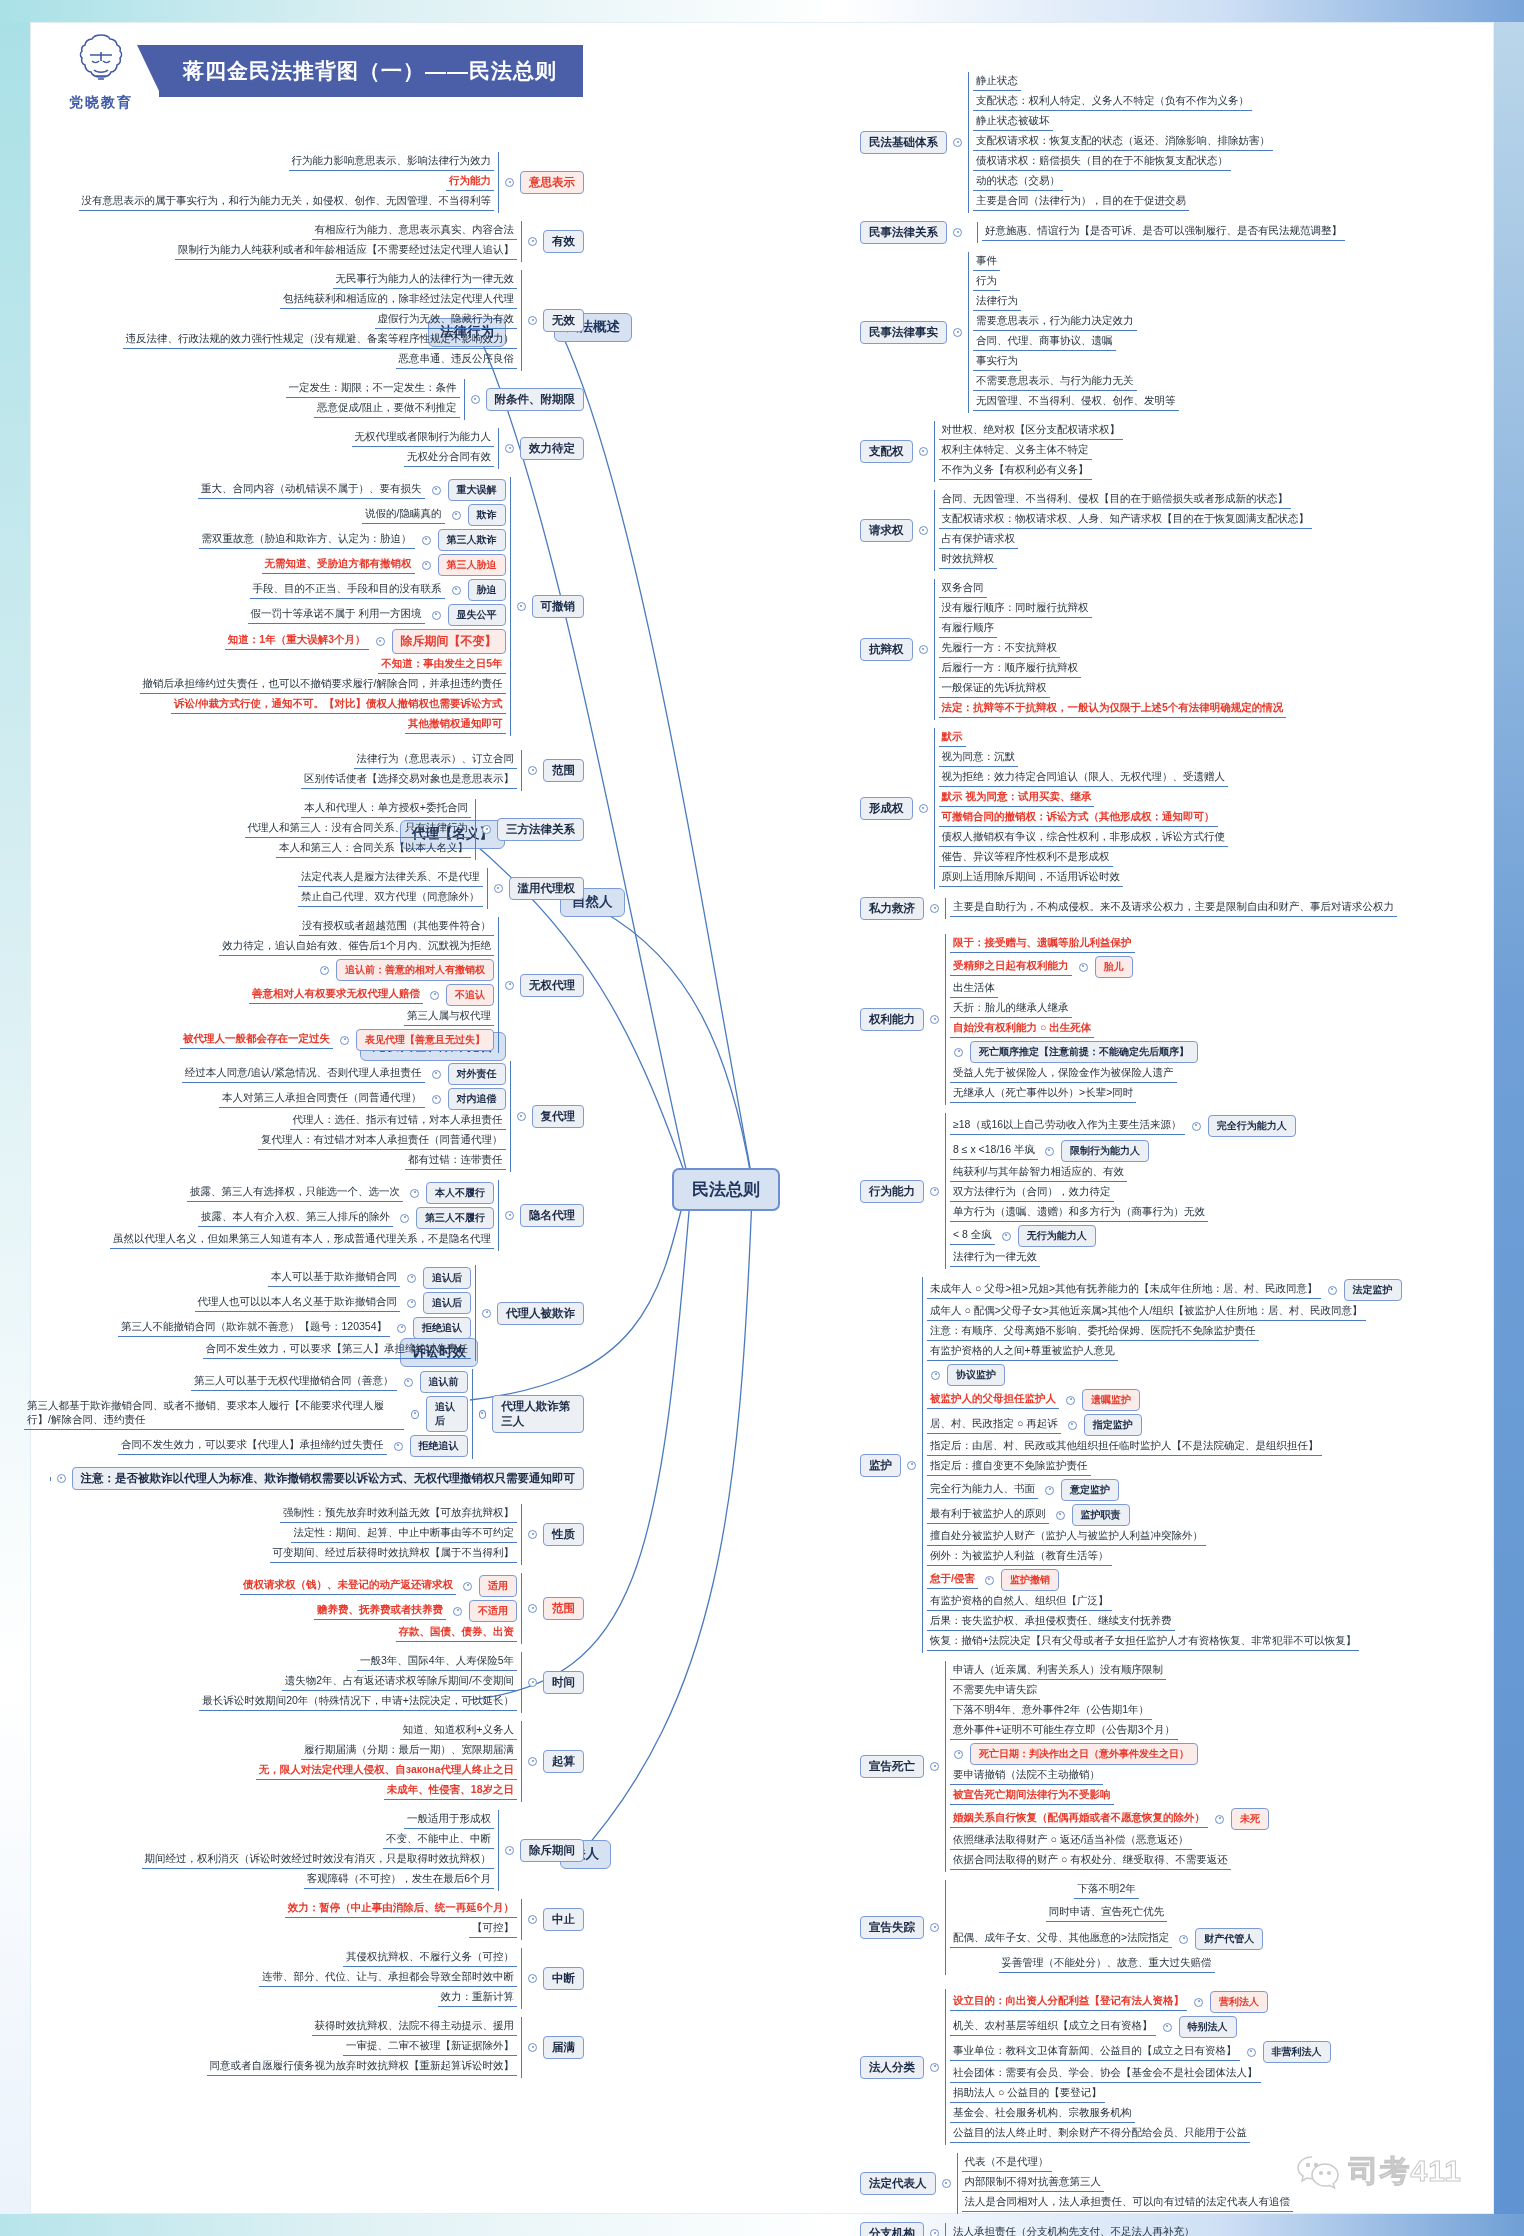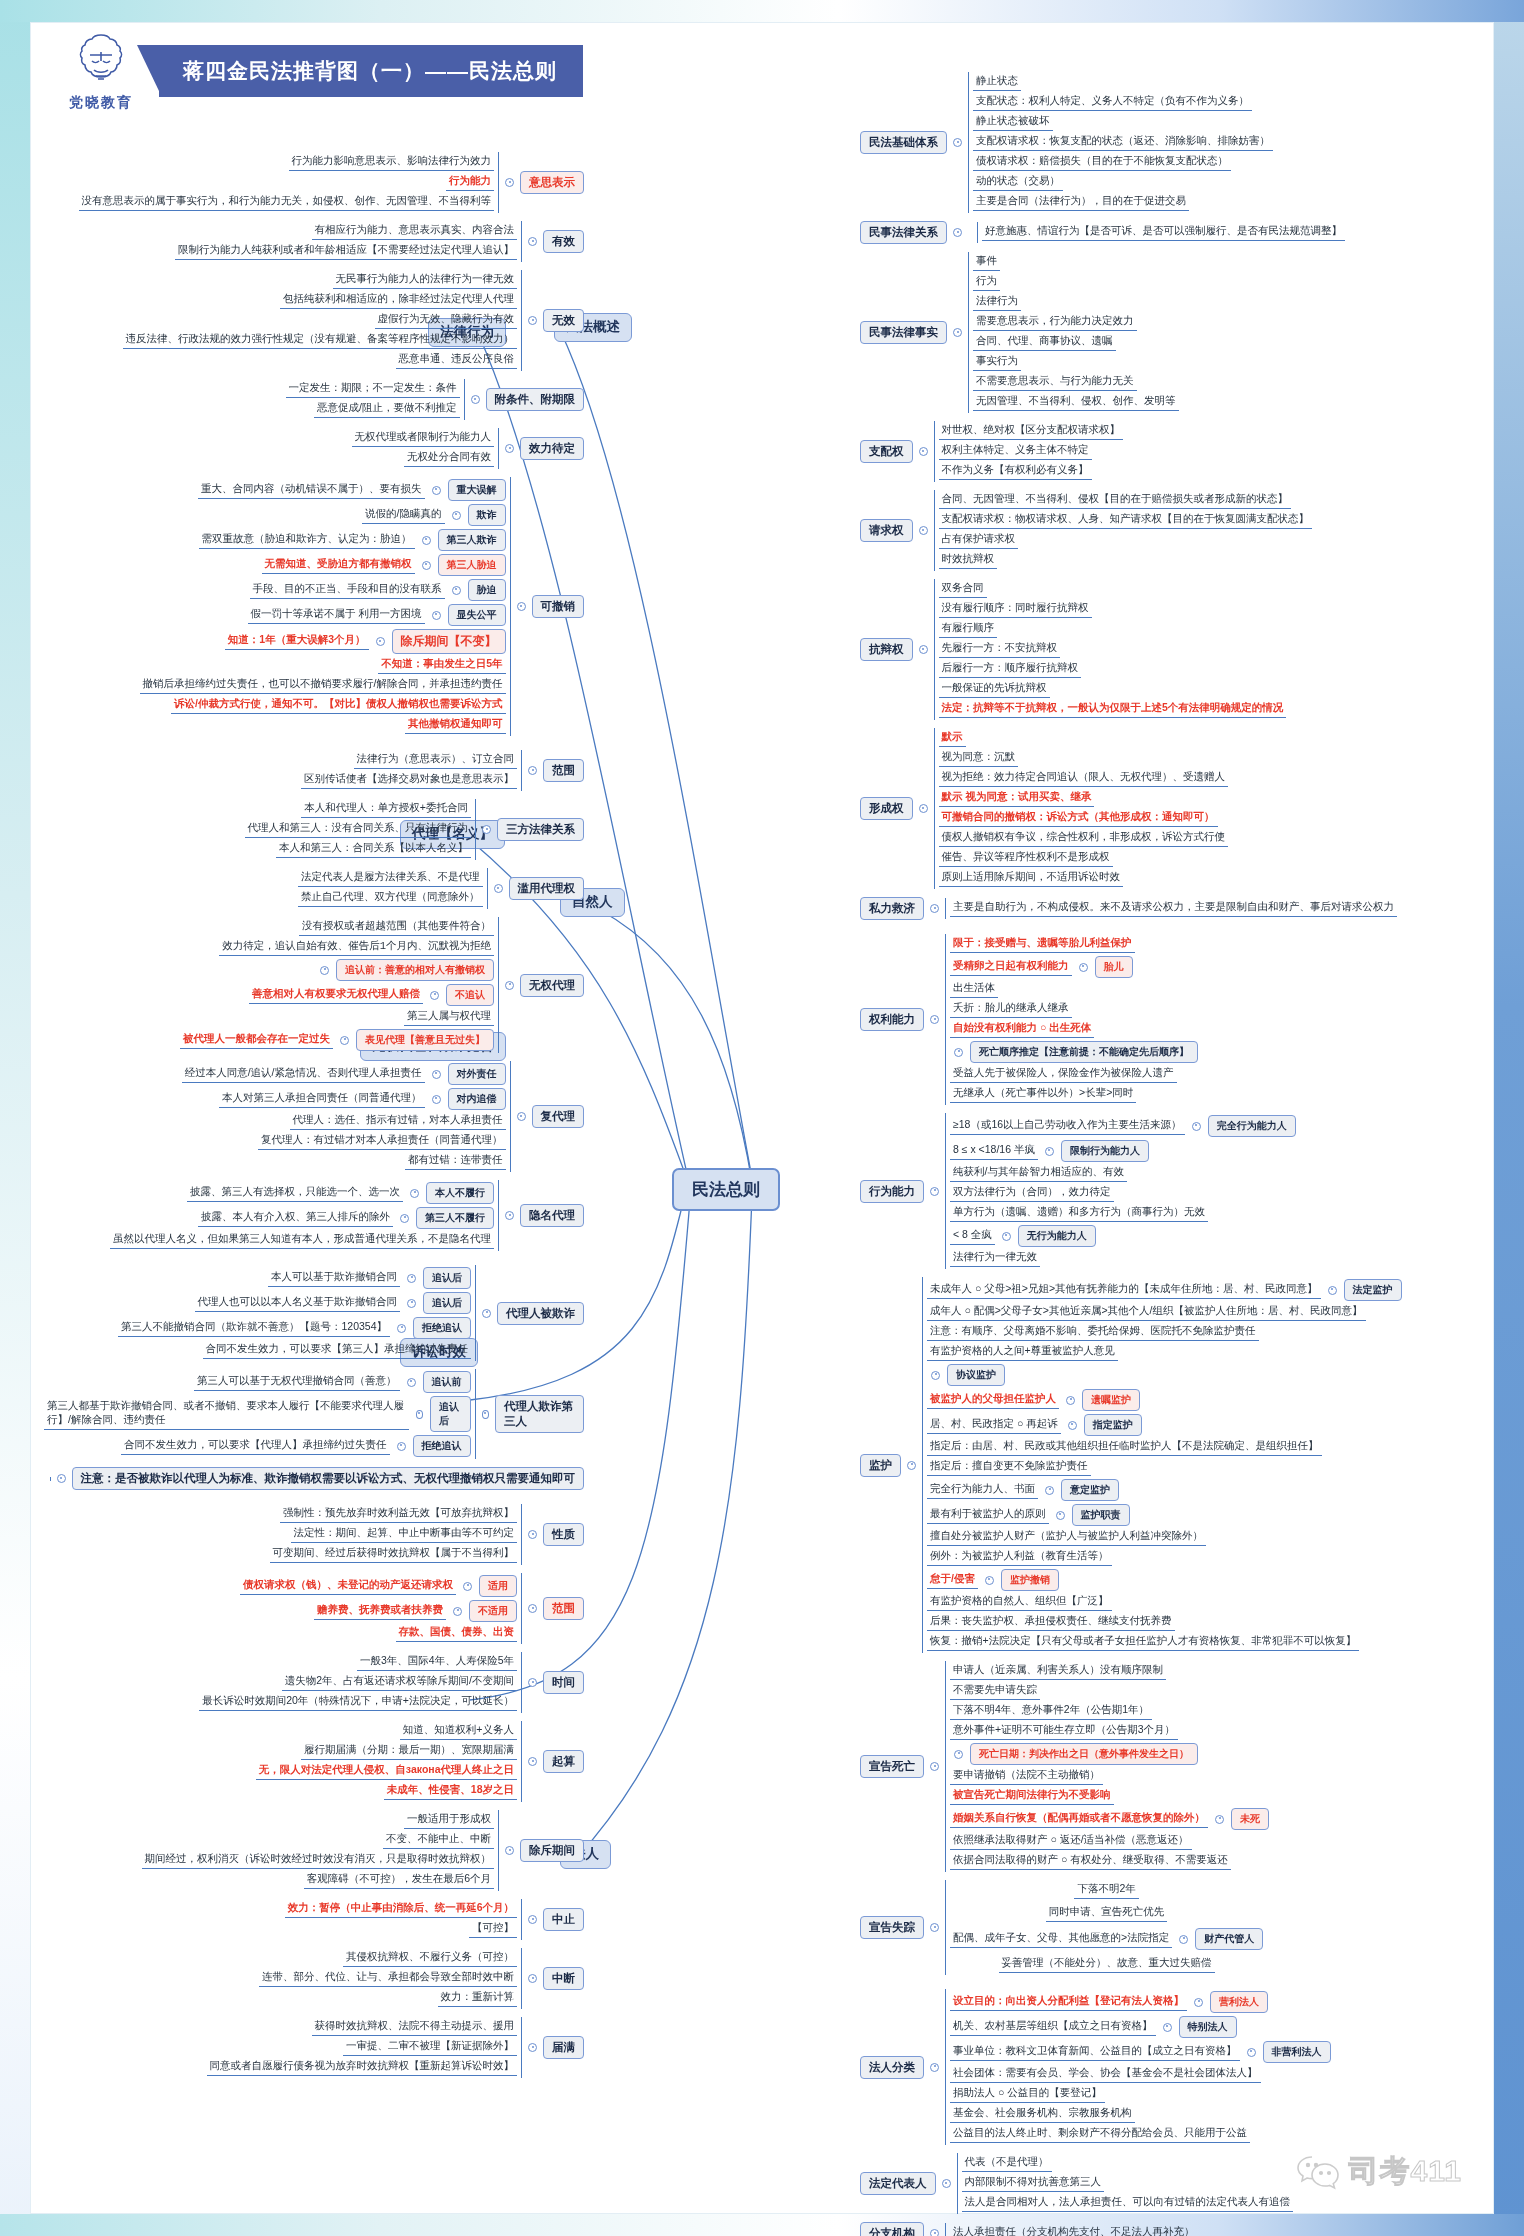--- a/index.html
+++ b/index.html
@@ -418,21 +418,21 @@
               <div class="n-l2" style="font-size: 10px;">拒绝追认</div>
             </div>
             <div class="n-l3" style="border-bottom: 1px solid rgb(74, 122, 192);">合同不发生效力，可以要求【第三人】承担缔约过失责任</div>
           </div>
           <span class="bullet">
             <i></i>
           </span>
           <div class="n-l2">代理人被欺诈</div>
         </div>
         <div style="display: flex; align-items: center; gap: 2px; flex-direction: row; justify-content: flex-end; margin: 2px 0px;">
-          <div style="display: flex; flex-direction: column; align-items: flex-end; gap: 3px; border-right: 1.2px solid rgb(74, 122, 192); border-left: none; padding: 2px 4px 2px 0px; margin-left: 20px;">
+          <div style="display: flex; flex-direction: column; align-items: flex-end; gap: 3px; border-right: 1.2px solid rgb(74, 122, 192); border-left: none; padding: 2px 4px 2px 0px;">
             <div style="display: flex; align-items: center; gap: 3px; flex-direction: row;">
               <div class="n-l3" style="border-bottom: 1px solid rgb(74, 122, 192);">第三人可以基于无权代理撤销合同（善意）</div>
               <span class="bullet">
                 <i></i>
               </span>
               <div class="n-l2" style="font-size: 10px;">追认前</div>
             </div>
             <div style="display: flex; align-items: center; gap: 3px; flex-direction: row;">
               <div class="n-l3" style="border-bottom: 1px solid rgb(74, 122, 192);">第三人都基于欺诈撤销合同、或者不撤销、要求本人履行【不能要求代理人履行】/解除合同、违约责任</div>
               <span class="bullet">

